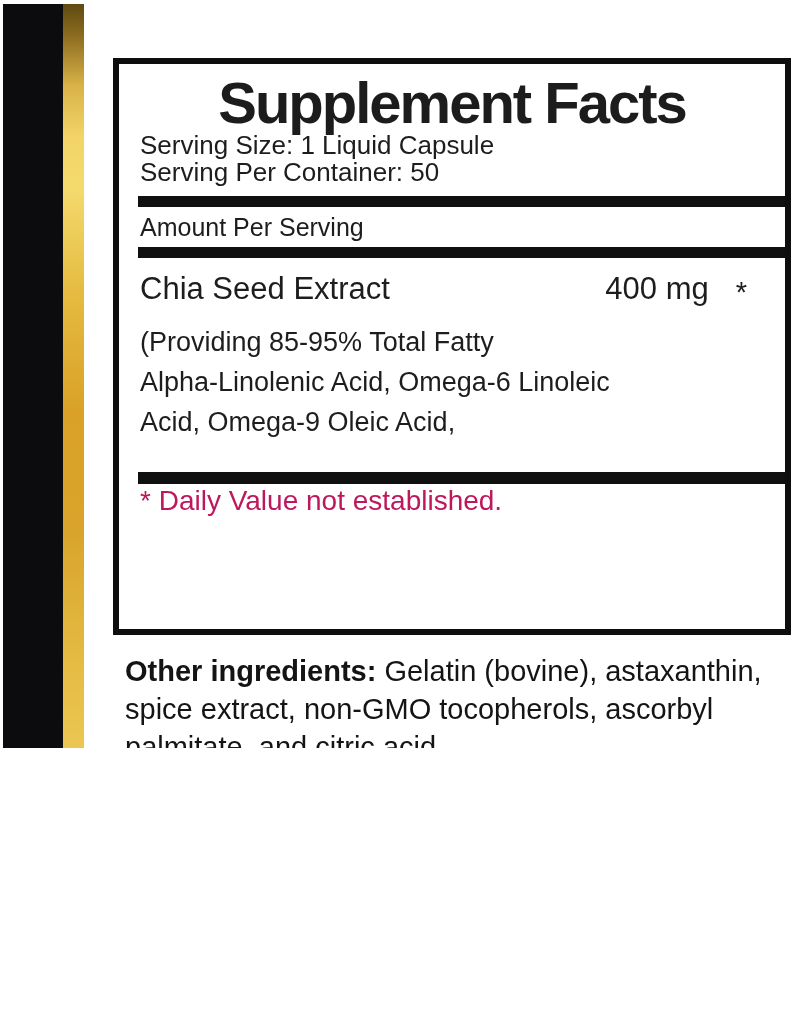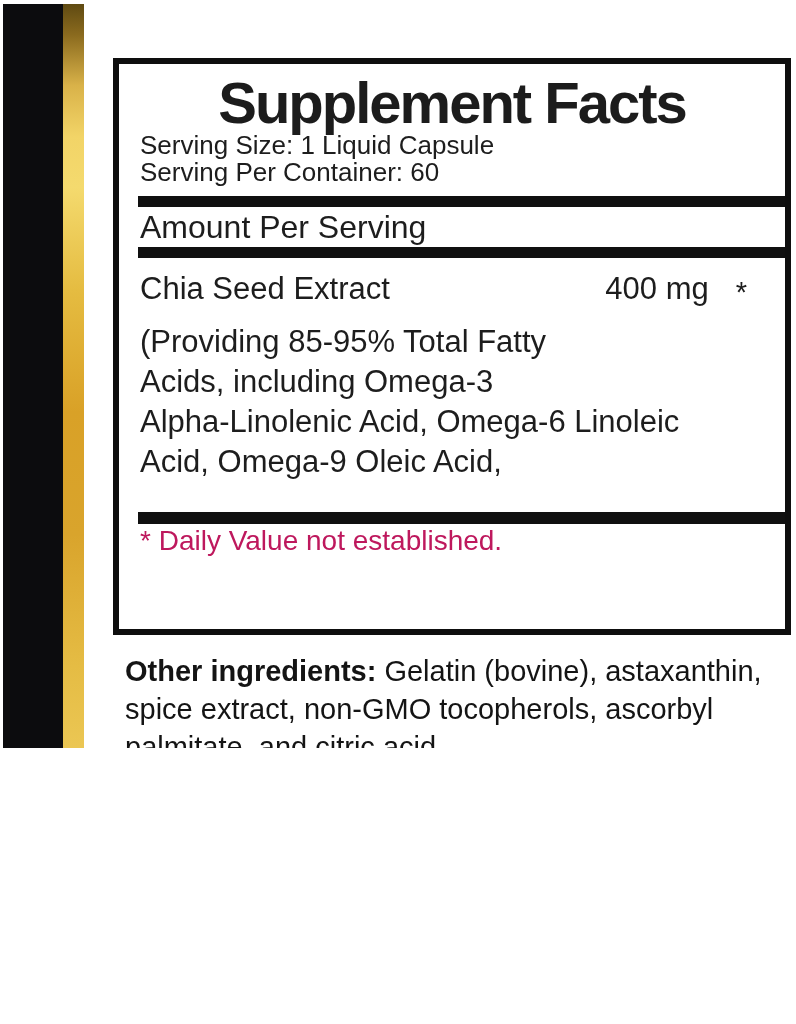--- a/index.html
+++ b/index.html
@@ -22,26 +22,26 @@
     border:6px solid #0e0e0e;background:#fff;box-sizing:border-box;
   }
   .facts-title{
     margin:10px 6px 0 6px;text-align:center;font-size:58px;font-weight:bold;
     letter-spacing:-2px;line-height:58px;color:#1c1c1c;white-space:nowrap;
   }
   .serving-line{margin-left:21px;font-size:26px;line-height:27px;color:#1d1d1d;}
   .serving-first{}
   .rule{height:11px;background:#101010;margin-left:19px;margin-right:0;}
   .rule-1{margin-top:10px;}
-  .amount-heading{margin-left:21px;margin-top:8px;font-size:32px;line-height:25px;color:#1d1d1d;}
+  .amount-heading{margin-left:21px;margin-top:8px;font-size:25px;line-height:25px;color:#1d1d1d;}
   .rule-2{margin-top:7px;}
   .ingredient-row{display:flex;align-items:baseline;margin:15px 38px 0 21px;font-size:31px;line-height:32px;color:#1d1d1d;}
   .ing-name{flex:1;}
   .ing-dv{margin-left:27px;font-size:29px;position:relative;top:3px;}
-  .ingredient-desc{margin:17px 10px 0 21px;font-size:31px;line-height:40px;color:#1d1d1d;}
+  .ingredient-desc{margin:17px 10px 0 21px;font-size:27px;line-height:40px;color:#1d1d1d;}
   .rule-3{margin-top:30px;height:12px;}
   .footnote{margin:1px 0 0 21px;font-size:28px;line-height:32px;color:#be185d;}
   
   .other-ingredients{
     position:absolute;left:113px;top:640px;width:680px;margin:12px;
     font-size:29px;line-height:38px;color:#141414;
   }
   .oi-label{font-weight:bold;}
   
   .badge{position:absolute;width:200px;height:200px;}
@@ -57,32 +57,31 @@
 <body>
 
 <div class="canvas">
 
   <div class="side-black"></div>
   <div class="side-gold"></div>
 
   <section class="facts-panel">
     <h1 class="facts-title">Supplement Facts</h1>
     <div class="serving-line serving-first">Serving Size: 1 Liquid Capsule</div>
-    <div class="serving-line">Serving Per Container: 60</div>
+    <div class="serving-line">Serving Per Container: 50</div>
     <div class="rule rule-1"></div>
     <div class="amount-heading">Amount Per Serving</div>
     <div class="rule rule-2"></div>
     <div class="ingredient-row">
       <span class="ing-name">Chia Seed Extract</span>
       <span class="ing-amount">400 mg</span>
       <span class="ing-dv">*</span>
     </div>
     <div class="ingredient-desc">
       <div>(Providing 85-95% Total Fatty</div>
-      <div>Acids, including Omega-3</div>
       <div>Alpha-Linolenic Acid, Omega-6 Linoleic</div>
       <div>Acid, Omega-9 Oleic Acid,</div>
     </div>
     <div class="rule rule-3"></div>
     <div class="footnote">* Daily Value not established.</div>
   </section>
 
   <p class="other-ingredients"><span class="oi-label">Other ingredients:</span><span> Gelatin (bovine), astaxanthin, spice extract, non-GMO tocopherols, ascorbyl palmitate, and citric acid.</span></p>
 
   <svg class="badge badge-gmo" viewBox="-100 -100 200 200">

